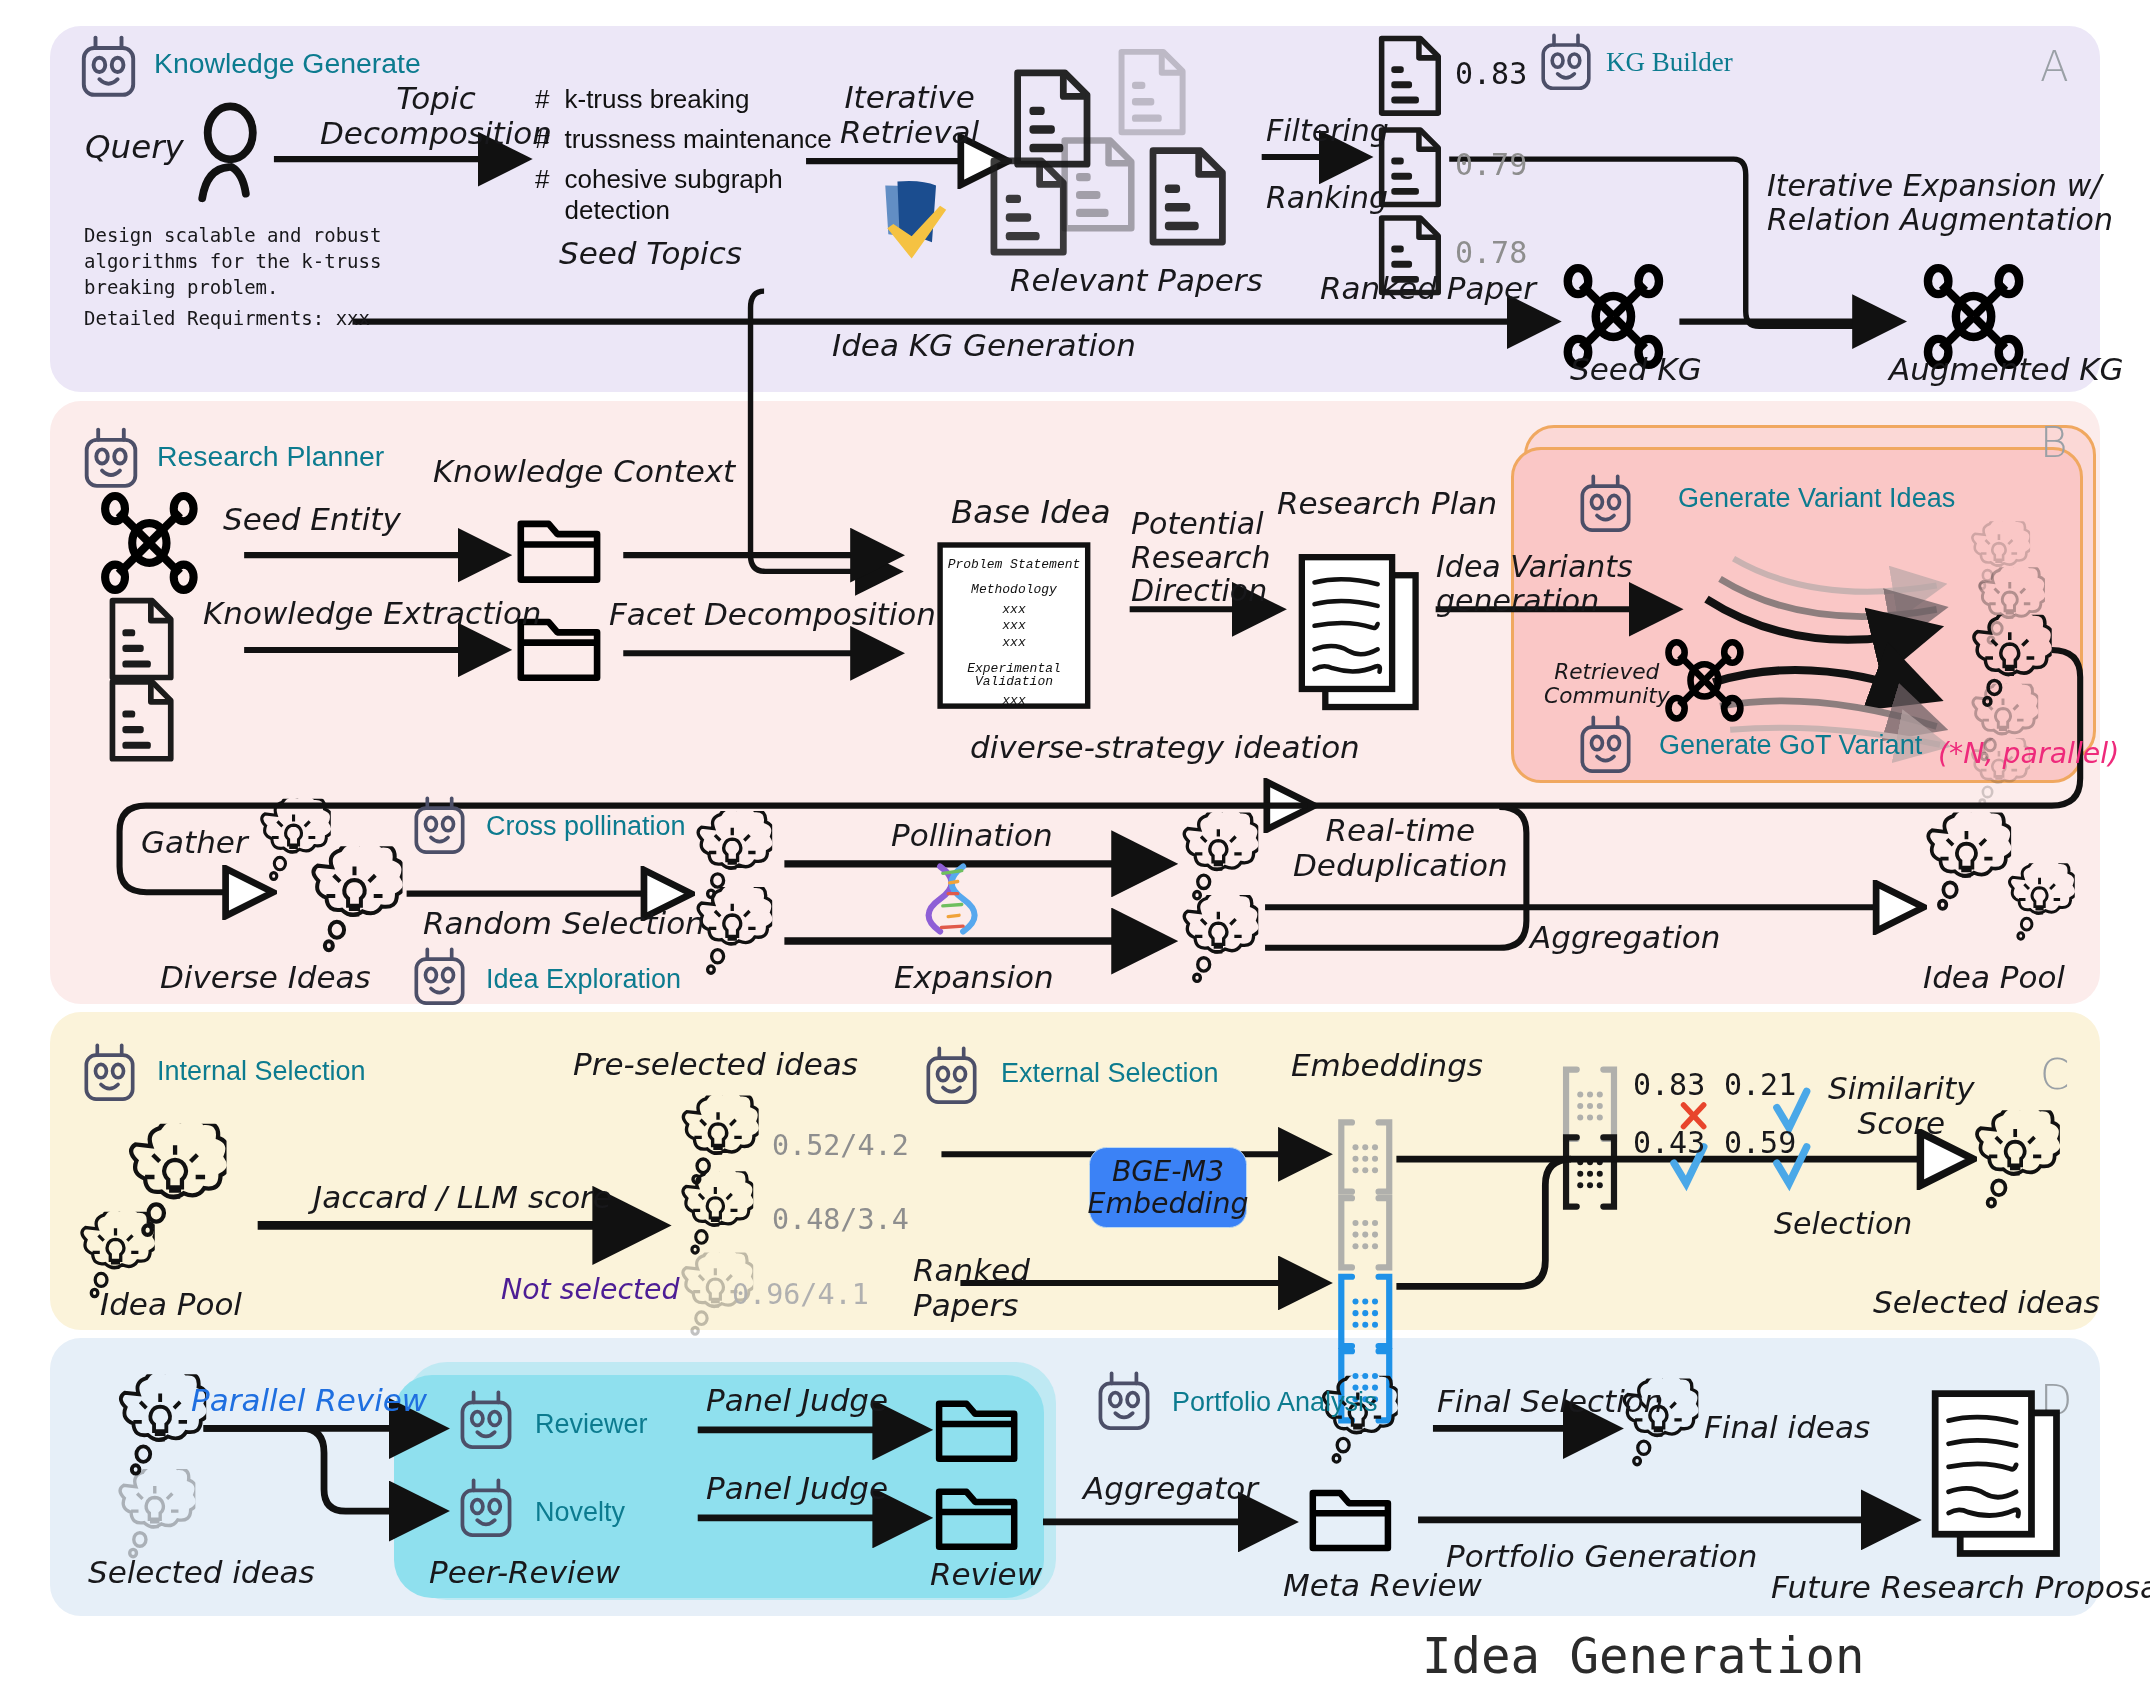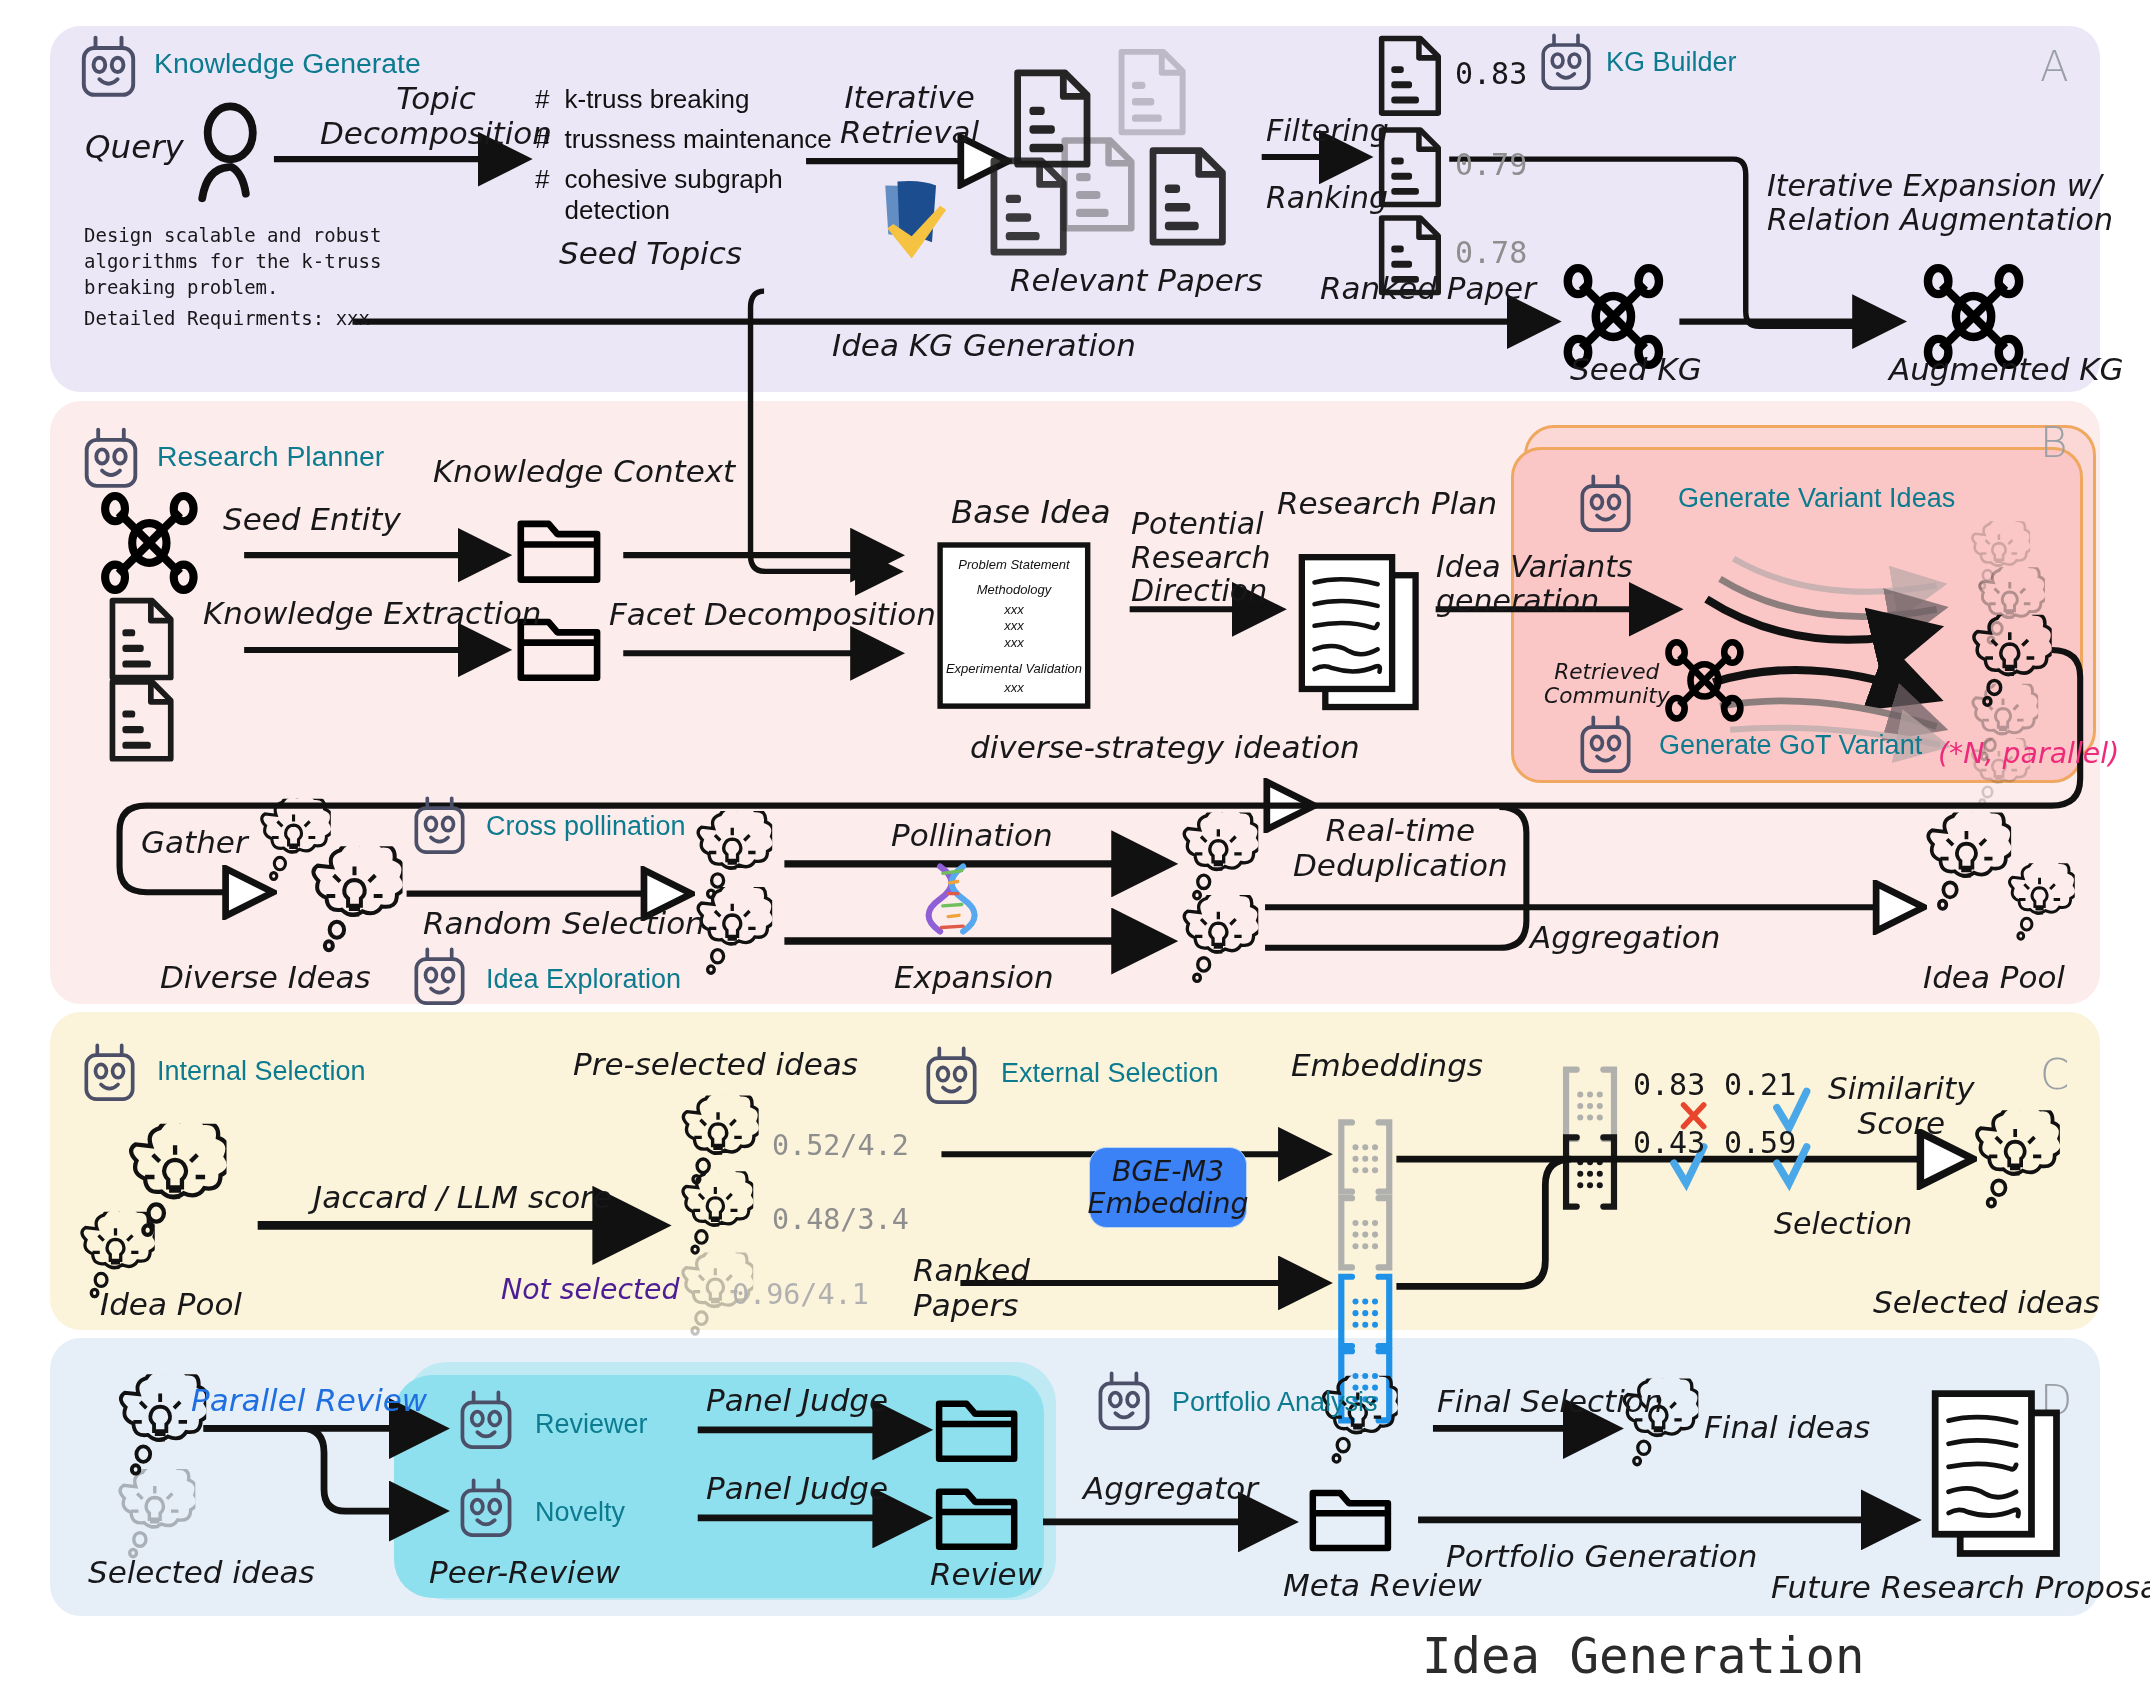--- a/index.html
+++ b/index.html
@@ -372,21 +372,21 @@
       <use href="#sym-robot" width="92" height="92"></use>
     </svg>
   <svg class="ico" style="left:455px;top:1478px;width:62px;height:62px;" viewBox="0 0 92 92" width="62" height="62">
       <use href="#sym-robot" width="92" height="92"></use>
     </svg>
   <svg class="ico" style="left:1093px;top:1371px;width:62px;height:62px;" viewBox="0 0 92 92" width="62" height="62">
       <use href="#sym-robot" width="92" height="92"></use>
     </svg>
 
   <div class="agent-label" style="left:154px;top:47px;font-size:28.4px;">Knowledge Generate</div>
-  <div class="agent-label" style="left:1606px;top:47px;font-size:27px;">KG Builder</div>
+  <div class="agent-label" style="left:1606px;top:47px;font-size:27px;font-family:Liberation Serif, serif;">KG Builder</div>
 
   <div class="hand" style="left:85px;top:129px;font-size:32.5px;">Query</div>
   <div class="mono" style="left:84px;top:223px;font-size:19px;">Design scalable and robust</div>
   <div class="mono" style="left:84px;top:249px;font-size:19px;">algorithms for the k-truss</div>
   <div class="mono" style="left:84px;top:275px;font-size:19px;">breaking problem.</div>
   <div class="mono" style="left:84px;top:306px;font-size:19px;">Detailed Requirments: xxx</div>
 
   <div class="hand" style="left:320px;top:81px;font-size:31px;text-align:center;">Topic
 Decomposition</div>
 
@@ -430,21 +430,21 @@
   <div class="agent-label" style="left:1659px;top:730px;font-size:27px;">Generate GoT Variant</div>
   <div class="agent-label" style="left:486px;top:811px;font-size:27px;">Cross pollination</div>
   <div class="agent-label" style="left:486px;top:964px;font-size:27px;">Idea Exploration</div>
 
   <div class="hand" style="left:223px;top:502px;font-size:31px;">Seed Entity</div>
   <div class="hand" style="left:433px;top:454px;font-size:31px;">Knowledge Context</div>
   <div class="hand" style="left:203px;top:596px;font-size:31px;">Knowledge Extraction</div>
   <div class="hand" style="left:609px;top:597px;font-size:31px;">Facet Decomposition</div>
 
   <div class="hand" style="left:951px;top:494px;font-size:32.5px;">Base Idea</div>
-  <div style="position:absolute;left:943px;top:550px;width:142px;text-align:center;font-family:Liberation Sans, sans-serif;font-style:italic;font-size:13px;color:#111;line-height:1.0;">
+  <div style="position:absolute;left:943px;top:550px;width:142px;text-align:center;font-family:Liberation Mono, monospace;font-style:italic;font-size:13px;color:#111;line-height:1.0;">
     <div style="margin-top:8.1px;">Problem  Statement</div>
     <div style="margin-top:12.2px;">Methodology</div>
     <div style="margin-top:6.8px;">xxx</div>
     <div style="margin-top:3.4px;">xxx</div>
     <div style="margin-top:3.4px;">xxx</div>
     <div style="margin-top:13.5px;">Experimental Validation</div>
     <div style="margin-top:5.4px;">xxx</div>
   </div>
 
   <div class="hand" style="left:1131px;top:507px;font-size:30px;">Potential

